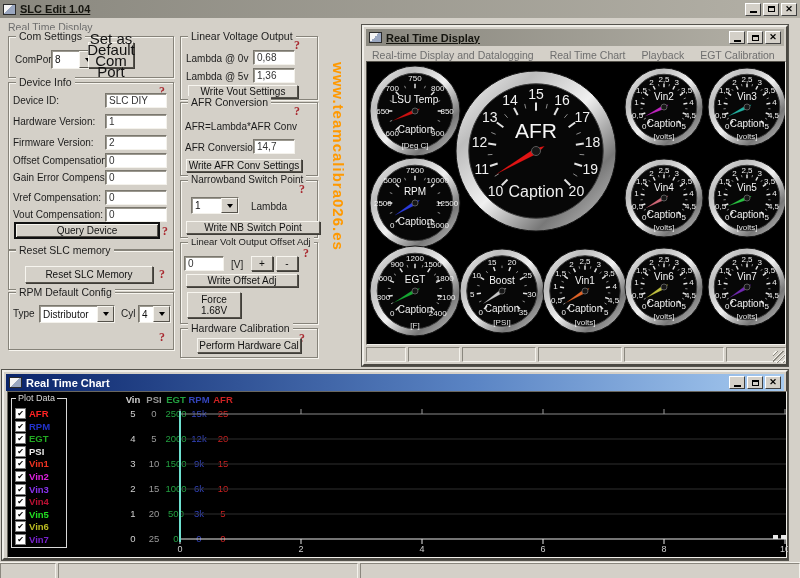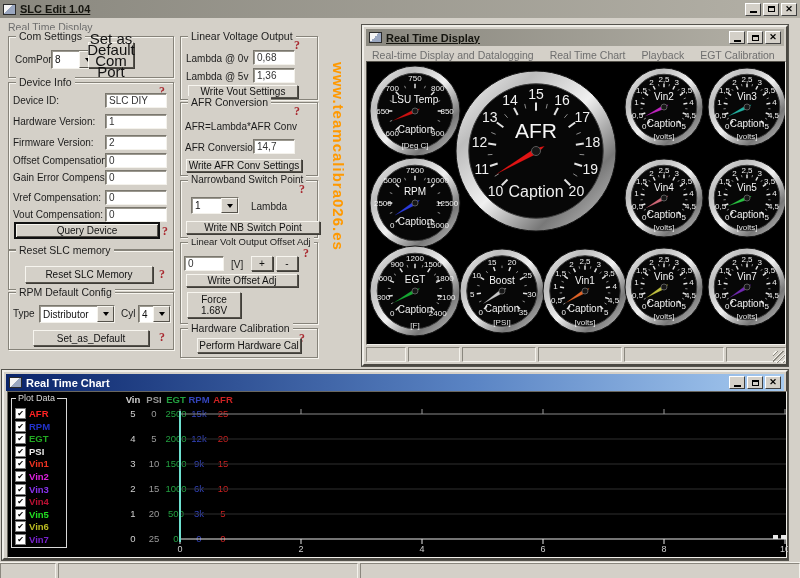--- a/index.html
+++ b/index.html
@@ -131,21 +131,20 @@
           <span class="dd-arrow"></span>
         </span>
     </div>
     <span class="lbl" style="left:112px;top:15px;">Cyl</span>
     <div class="dd" style="left:129px;top:12px;width:33px;height:18px;">
       <span class="dd-val">4</span>
       <span class="dd-btn">
           <span class="dd-arrow"></span>
         </span>
     </div>
-    <div class="btn" style="left:24px;top:37px;width:116px;height:16px;">Set_as_Default</div>
     <span class="help" style="left:150px;top:37px;">?</span>
   </div>
 
   <div class="group" style="left:180px;top:36px;width:138px;height:64px;">
     <span class="legend">Linear Voltage Output</span>
     <span class="help" style="left:113px;top:1px;">?</span>
     <span class="lbl" style="left:5px;top:16px;">Lambda @ 0v</span>
     <div class="tbox" style="left:72px;top:13px;width:42px;height:15px;">0,68</div>
     <span class="lbl" style="left:5px;top:34px;">Lambda @ 5v</span>
     <div class="tbox" style="left:72px;top:31px;width:42px;height:15px;">1,36</div>

